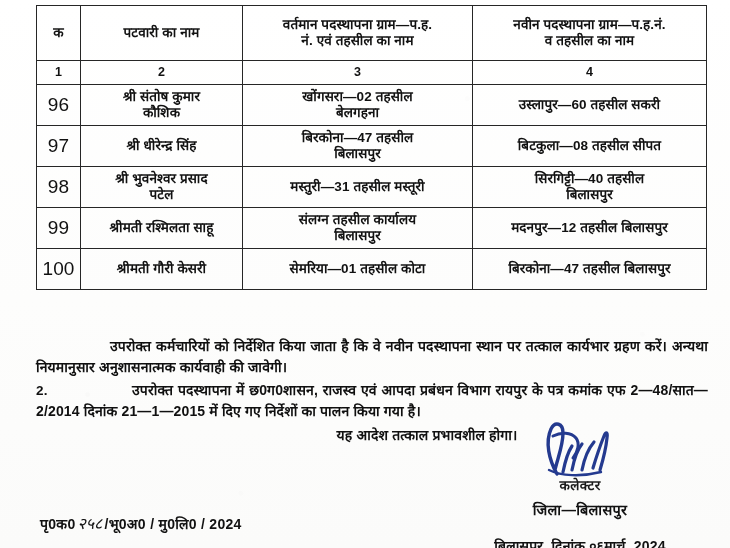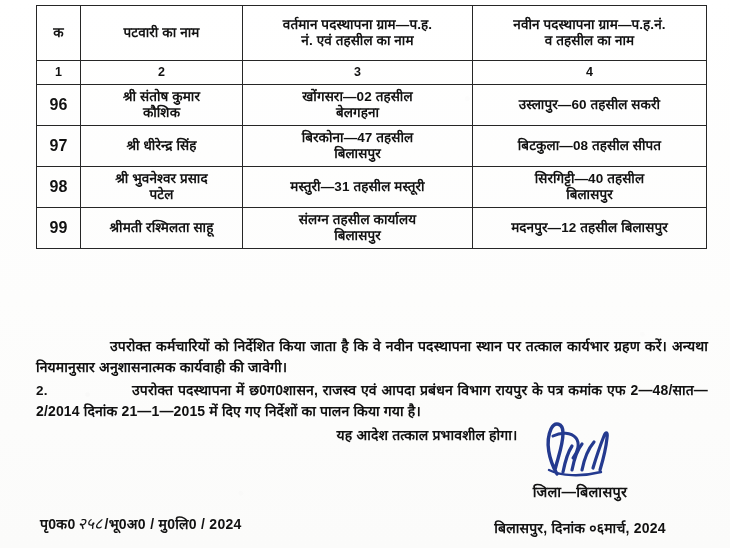--- a/index.html
+++ b/index.html
@@ -69,22 +69,22 @@
     font-size: 13.5px;
     line-height: 1.22;
   }
   tr.numrow td {
     height: 19px;
     font-size: 12.5px;
     font-weight: 700;
   }
   tr.data-row td { height: 36px; }
   tr.data-row td.sn {
-    font-size: 16px;
-    font-weight: 700;
+    font-size: 19px;
+    font-weight: 400;
   }
   tr.data-row td.name {
   }
   .cell-line { display: block; }
 
   
   .body-text {
     position: absolute;
     left: 36px;
     top: 336px;
@@ -260,20 +260,32 @@
           </td>
           <td>
             <span class="cell-line">संलग्न तहसील कार्यालय</span>
             <span class="cell-line">बिलासपुर</span>
           </td>
           <td>
             <span class="cell-line">मदनपुर—12 तहसील बिलासपुर</span>
           </td>
         </tr>
 
+        <tr class="data-row">
+          <td class="sn">100</td>
+          <td class="name">
+            <span class="cell-line">श्रीमती गौरी केसरी</span>
+          </td>
+          <td>
+            <span class="cell-line">सेमरिया—01 तहसील कोटा</span>
+          </td>
+          <td>
+            <span class="cell-line">बिरकोना—47 तहसील बिलासपुर</span>
+          </td>
+        </tr>
 
 
       </tbody>
     </table>
   </div>
 
   <div class="body-text">
     <p class="para just"><span class="indent"></span><span>उपरोक्त कर्मचारियों को निर्देशित किया जाता है कि वे नवीन पदस्थापना स्थान पर तत्काल कार्यभार ग्रहण करें। अन्यथा नियमानुसार अनुशासनात्मक कार्यवाही की जावेगी।</span></p>
 
     <div class="p2-wrap">
@@ -289,19 +301,20 @@
       <g fill="none" stroke="#243a8f" stroke-linecap="round" stroke-linejoin="round">
         <path d="M52 54 C44 40, 40 22, 46 9 C50 1, 58 3, 58 13 C58 26, 52 40, 50 50" stroke-width="3.4"></path>
         <path d="M48 16 C56 12, 66 12, 71 18 C75 23, 73 32, 68 38" stroke-width="3"></path>
         <path d="M58 52 C60 42, 63 32, 67 26" stroke-width="3.2"></path>
         <path d="M67 50 C69 40, 72 30, 77 24" stroke-width="3.2"></path>
         <path d="M77 50 C79 40, 83 29, 89 22" stroke-width="3.2"></path>
         <path d="M88 48 C91 38, 95 26, 99 16 C101 11, 103 12, 102 18 C101 28, 98 40, 95 50" stroke-width="3.2"></path>
         <path d="M44 50 C56 56, 76 57, 96 52" stroke-width="2.4"></path>
       </g>
     </svg>
+    <div class="sign-title">कलेक्टर</div>
     <div class="sign-district">जिला—बिलासपुर</div>
     <div class="sign-place-date">बिलासपुर, दिनांक ०६मार्च, 2024</div>
   </div>
 
   <div class="footer-ref"><span>पृ0क0</span><span class="handwritten-num">२५८</span><span>/भू0अ0 / मु0लि0 / 2024</span></div>
   <div class="footer-smudge">_ _ _</div>
 </div>
 
 </body></html>

